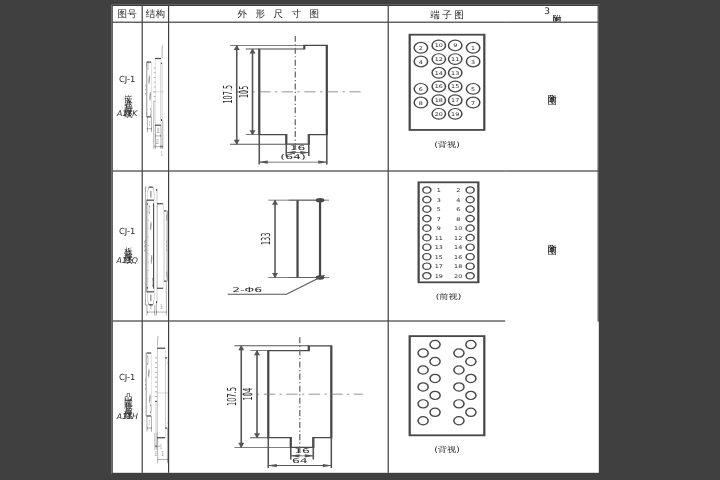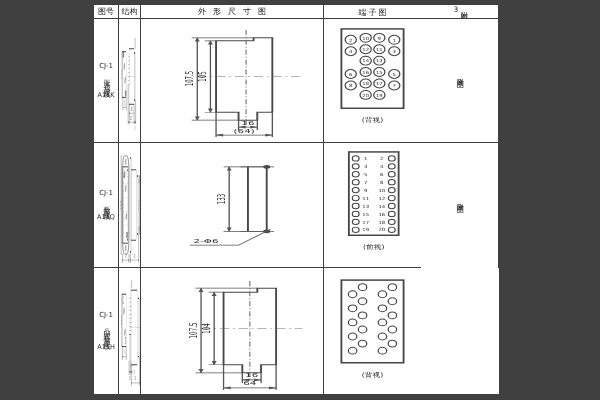--- a/index.html
+++ b/index.html
@@ -16,21 +16,21 @@
   .cell.rend{border-bottom:none;}
   .hcell{font-size:8px;color:#1f1f1f;white-space:nowrap;}
   .h-outline{letter-spacing:7px;text-indent:7px;}
   .h-terminal{letter-spacing:2px;text-indent:2px;align-items:flex-end;}
   .vtext{writing-mode:vertical-rl;text-orientation:upright;font-size:7.5px;
          letter-spacing:3px;line-height:1.1;color:#1f1f1f;}
   .structcell{flex-direction:column;gap:3px;}
   .model{font-size:7px;}
   .desc{writing-mode:vertical-rl;text-orientation:upright;font-size:7px;
         letter-spacing:2.5px;line-height:1;}
-  .code{font-size:6.5px;}
+  .code{font-size:6.5px;font-style:italic;}
   svg.draw{display:block;width:100%;height:100%;}
   .ln{stroke:#474747;stroke-width:1;fill:none;}
   .thk{stroke:#474747;stroke-width:1.5;fill:none;}
   .thin{stroke:#555;stroke-width:.7;fill:none;}
   .dim{stroke:#555;stroke-width:.7;fill:none;marker-start:url(#arw);marker-end:url(#arw);}
   .dime{stroke:#555;stroke-width:.7;fill:none;marker-end:url(#arw);}
   .cl{stroke:#707070;stroke-width:.6;fill:none;stroke-dasharray:5 2 1 2;}
   svg text{font-family:"DejaVu Sans",sans-serif;font-size:5.5px;fill:#2b2b2b;}
   .tc{text-anchor:middle;}
   .tn{text-anchor:middle;font-size:4.3px;}

